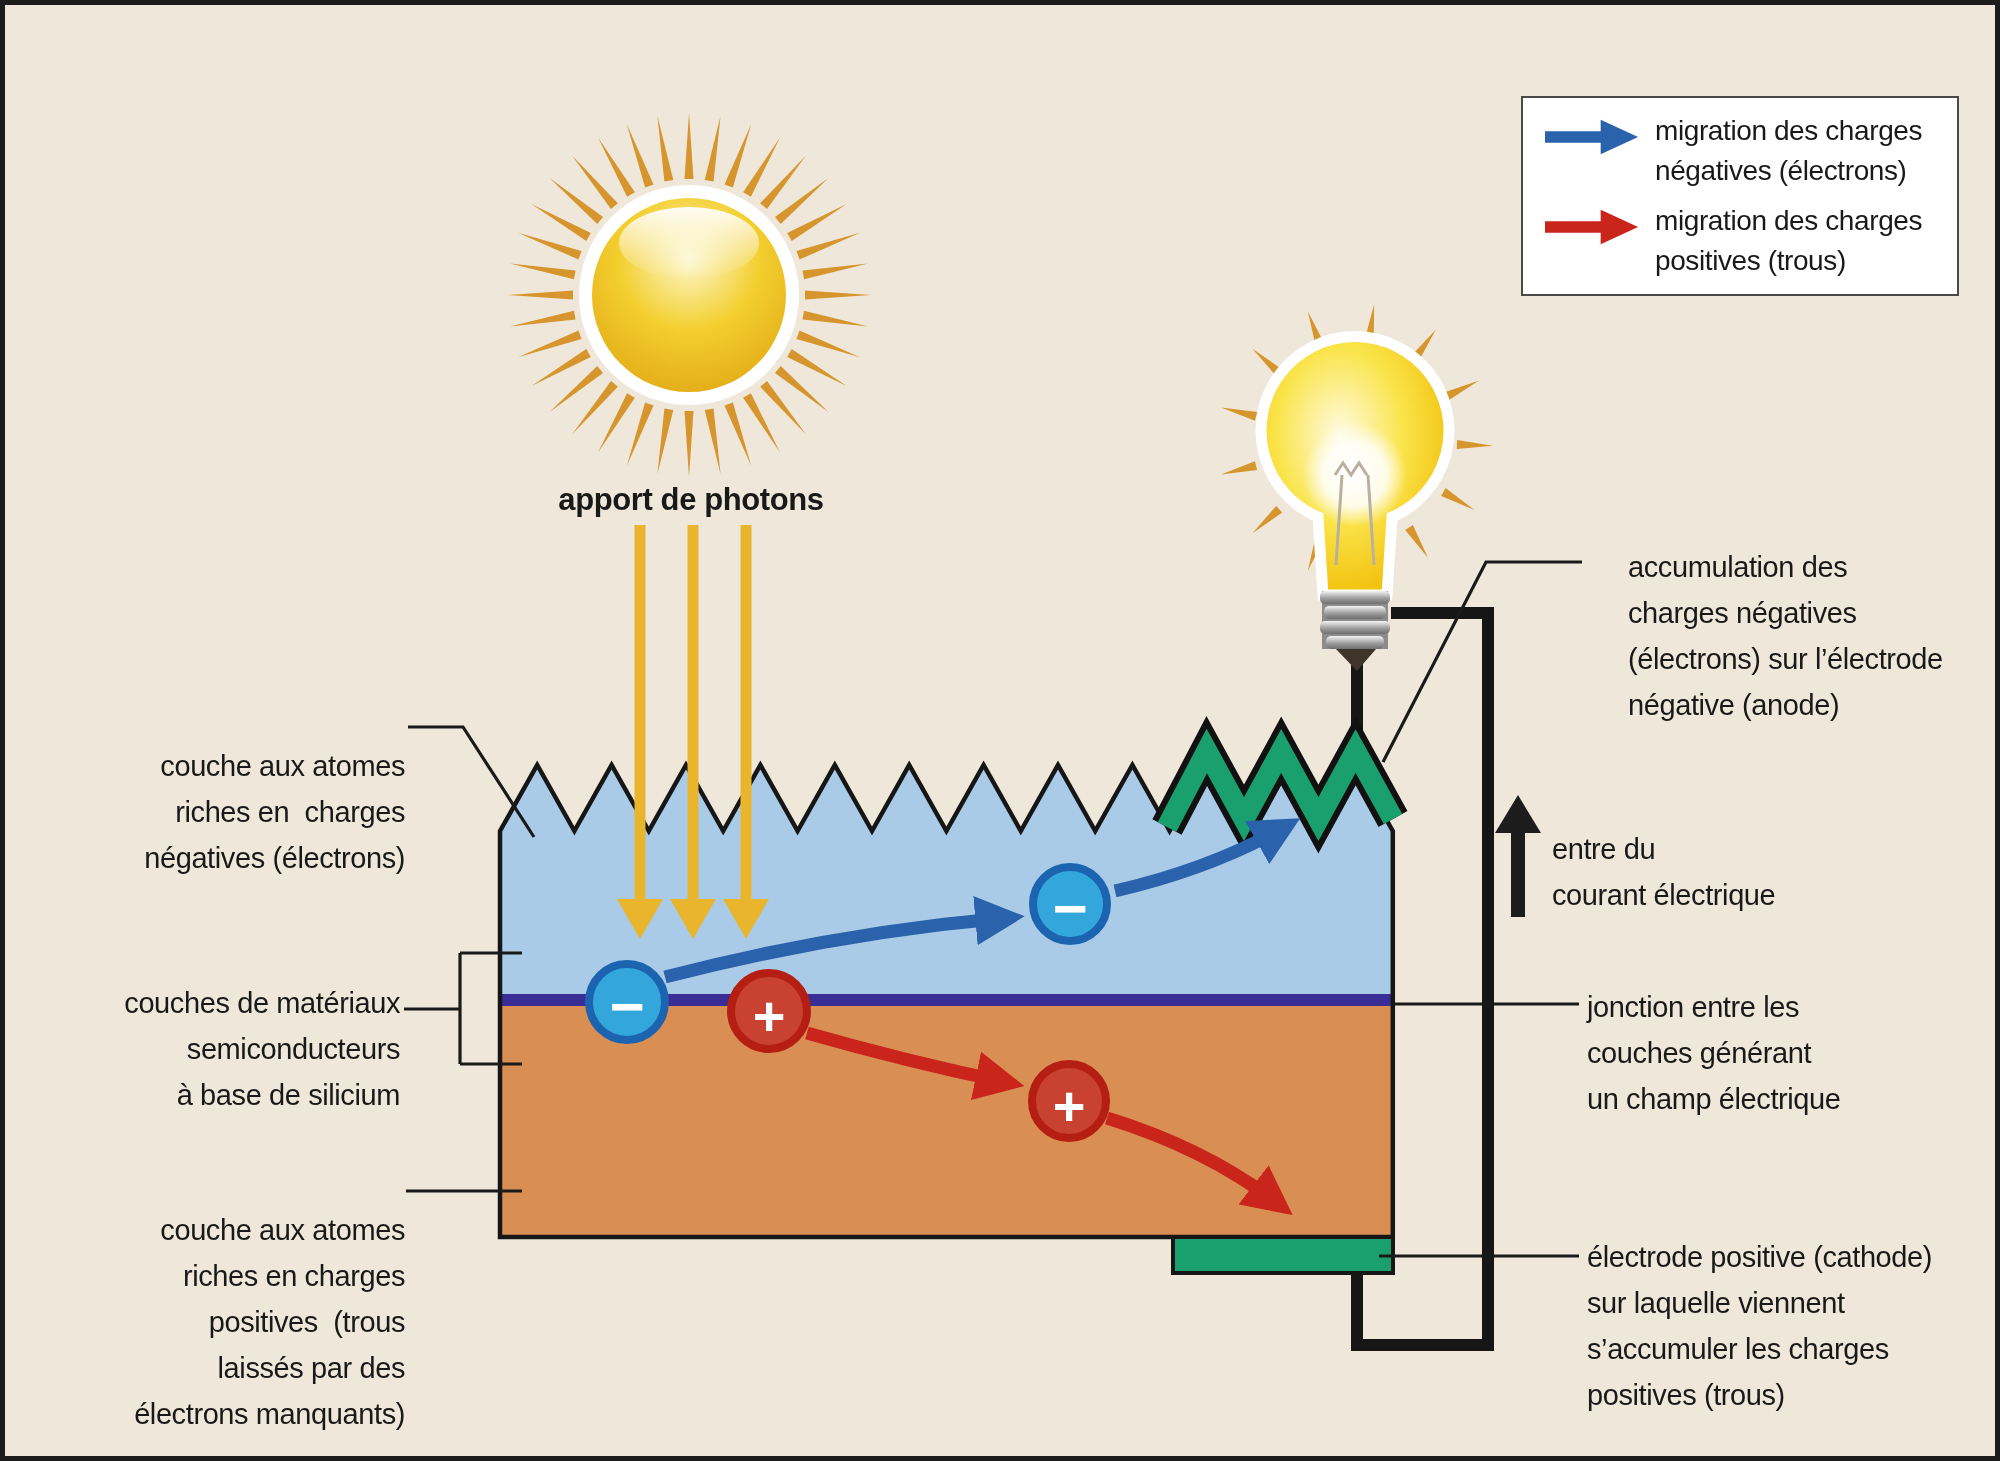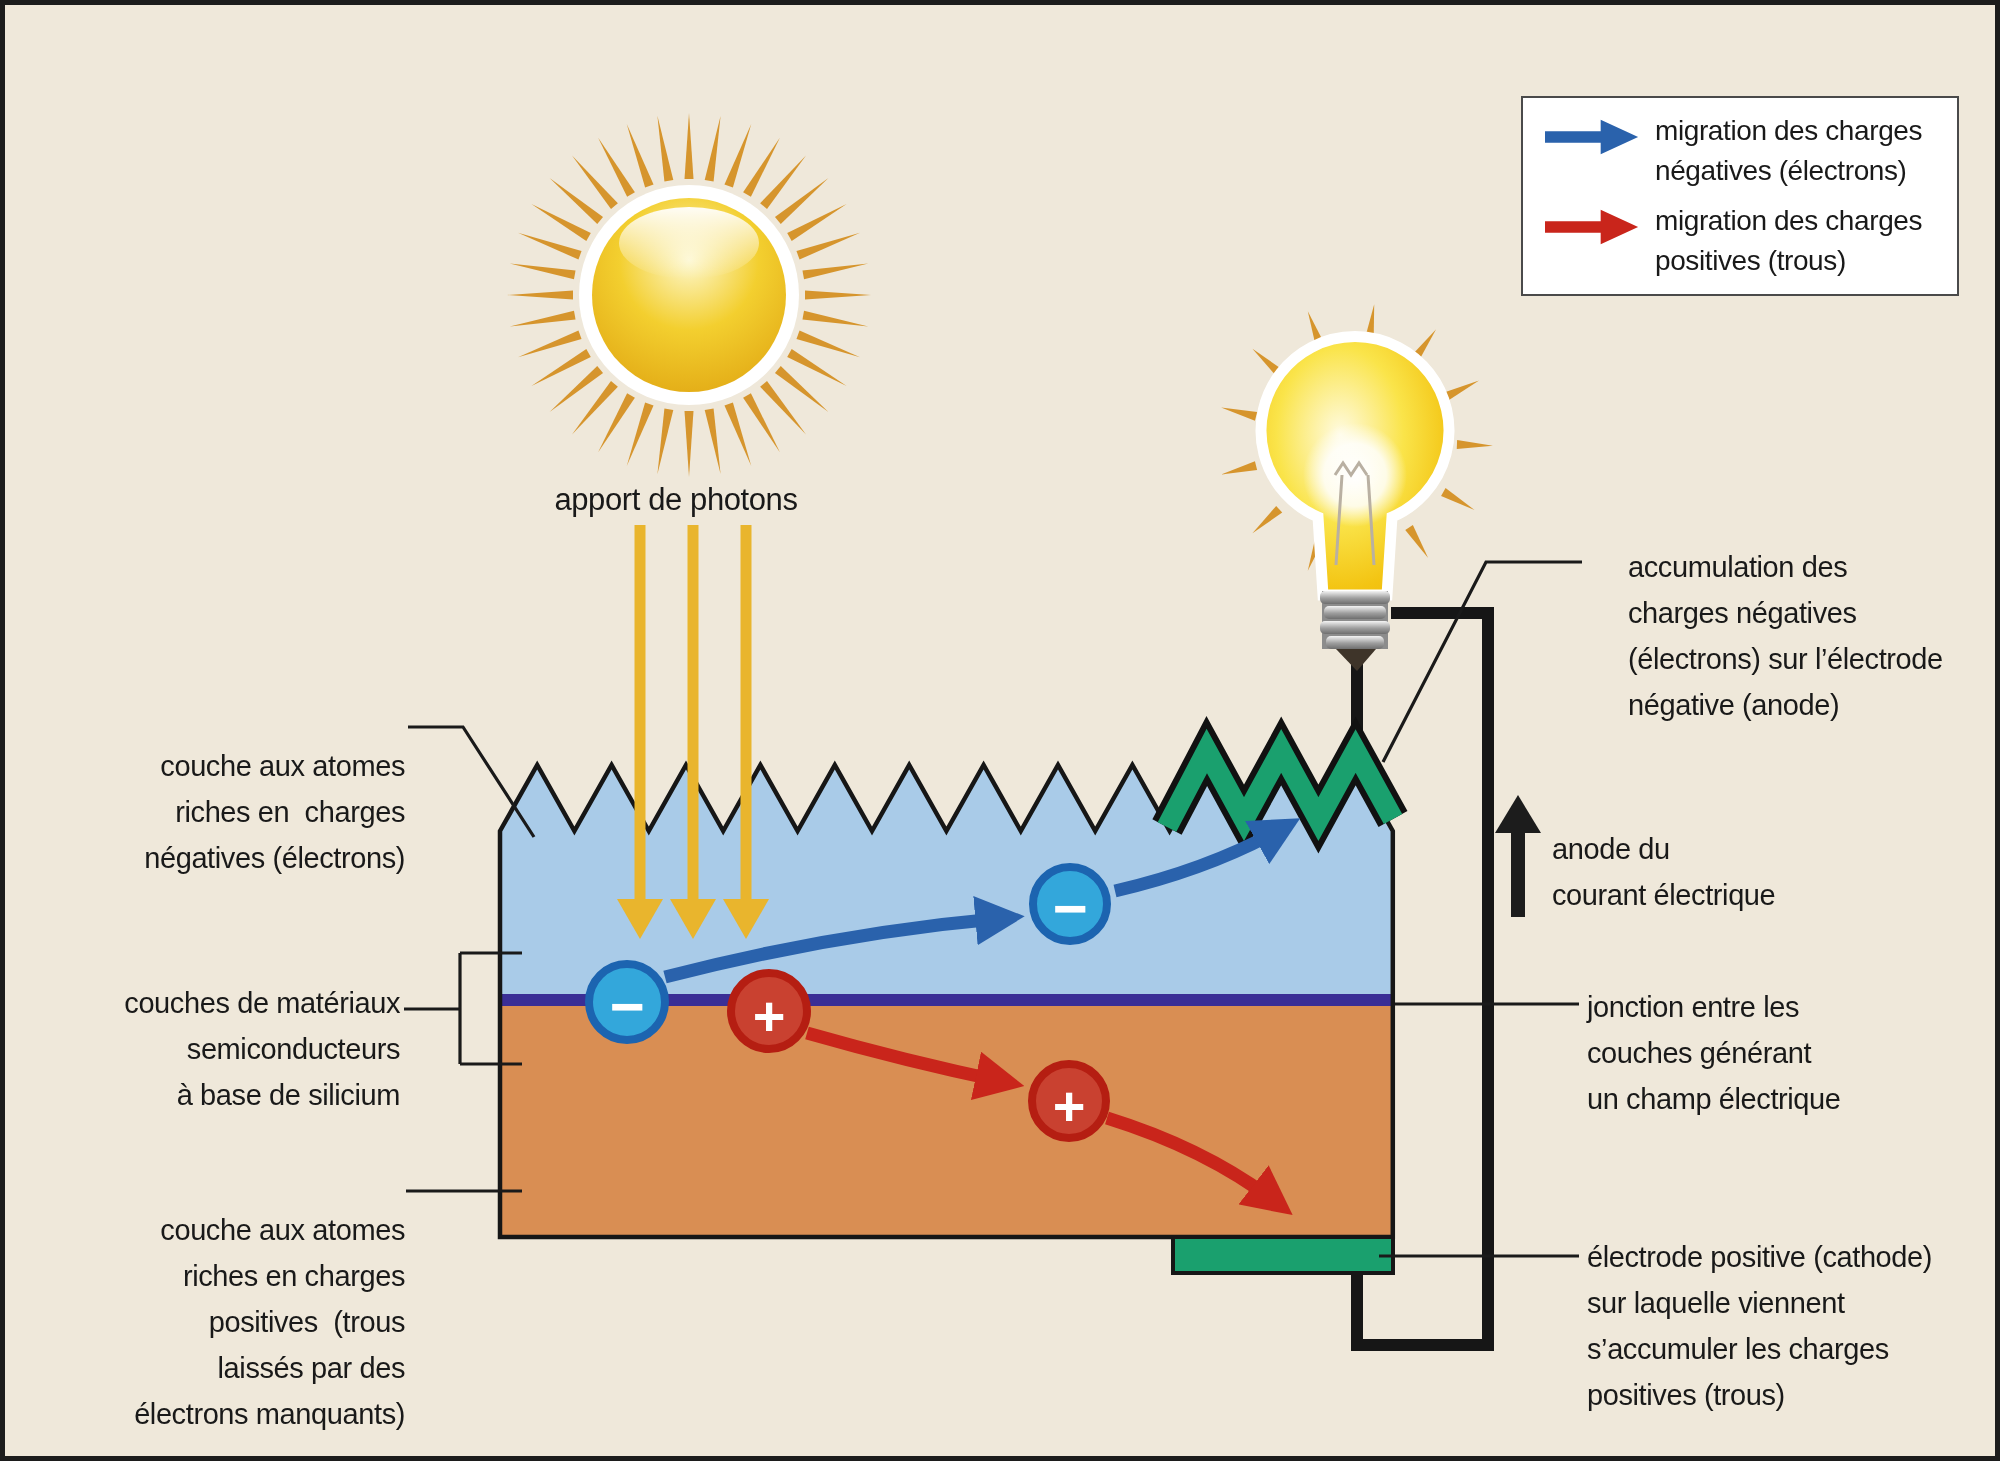--- a/index.html
+++ b/index.html
@@ -214,42 +214,42 @@
       <path d="M1331 560 L1337 470 M1369 560 L1363 470 M1330 470 L1338 458 L1346 470 L1354 458 L1362 470" stroke="#b9b0a2" stroke-width="3" fill="none"></path>
       <rect x="1317" y="586" width="66" height="58" fill="#8c8c8c"></rect>
       <rect x="1315" y="586" width="70" height="13" rx="5" fill="url(#gMetal)"></rect>
       <rect x="1319" y="601" width="62" height="13" rx="5" fill="url(#gMetal)"></rect>
       <rect x="1315" y="616" width="70" height="13" rx="5" fill="url(#gMetal)"></rect>
       <rect x="1321" y="631" width="58" height="13" rx="5" fill="url(#gMetal)"></rect>
       <path d="M1331 644 L1371 644 L1352 666 Z" fill="#3e3429"></path>
     </g>
   </svg>
 
-  <div class="lbl c" style="left:469px;top:472px;width:404px;font-size:31px;">apport de photons</div>
+  <div class="lbl c" style="left:484px;top:472px;width:404px;font-size:31px;font-weight:bold;">apport de photons</div>
 
   <div class="lbl r" style="left:40px;top:699px;width:360px;">couche aux atomes
 riches en  charges
 négatives (électrons)</div>
 
   <div class="lbl r" style="left:40px;top:936px;width:355px;">couches de matériaux
 semiconducteurs
 à base de silicium</div>
 
   <div class="lbl r" style="left:40px;top:1163px;width:360px;">couche aux atomes
 riches en charges
 positives  (trous
 laissés par des
 électrons manquants)</div>
 
   <div class="lbl" style="left:1582px;top:539px;width:400px;margin-left:41px;">accumulation des
 charges négatives
 (électrons) sur l’électrode
 négative (anode)</div>
 
-  <div class="lbl" style="left:1547px;top:821px;width:420px;">anode du
+  <div class="lbl" style="left:1547px;top:821px;width:420px;">entre du
 courant électrique</div>
 
   <div class="lbl" style="left:1582px;top:979px;width:400px;">jonction entre les
 couches générant
 un champ électrique</div>
 
   <div class="lbl" style="left:1582px;top:1229px;width:420px;">électrode positive (cathode)
 sur laquelle viennent
 s’accumuler les charges
 positives (trous)</div>

